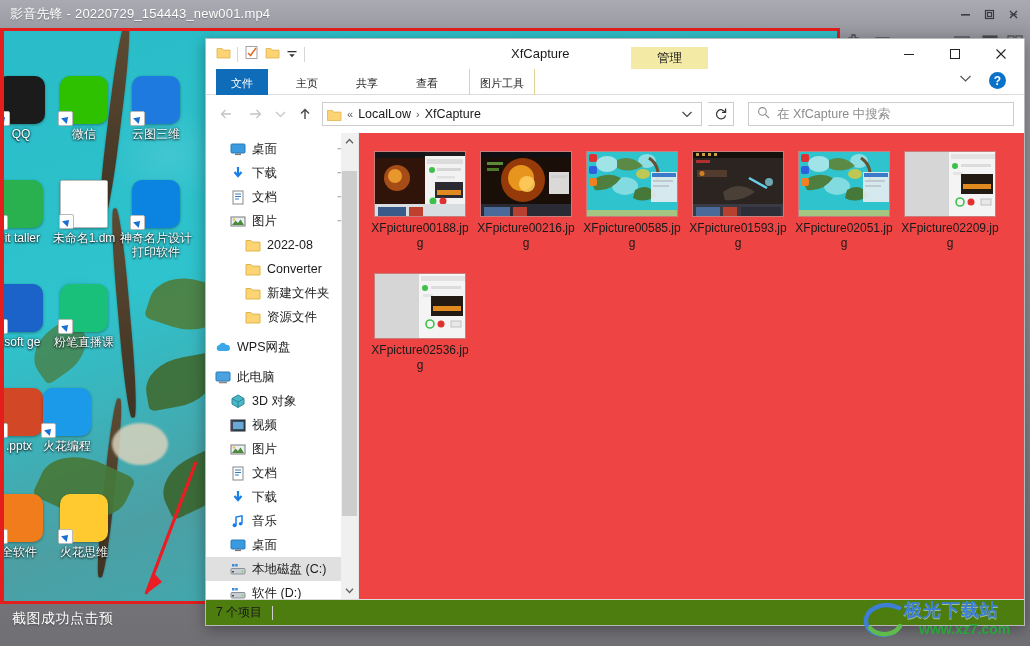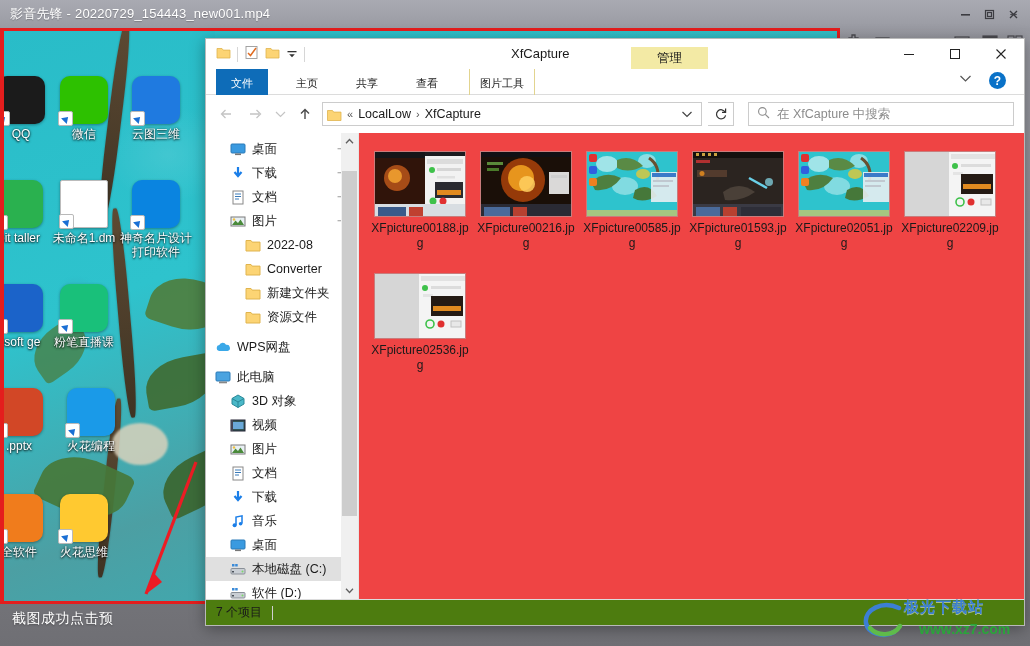--- a/index.html
+++ b/index.html
@@ -240,21 +240,21 @@
   
   .ex-status {
     height: 26px; flex: none; border-top: 1px solid #dcdcdc;
     display: flex; align-items: center; padding: 0 10px; gap: 10px;
     background: #4d7c0f; font-size: 12px; color: #1a1a1a;
   }
   .status-sep { width: 1px; height: 14px; background: #d0d0d0; }
 
   
   .watermark { position: absolute; right: 8px; bottom: 4px; width: 160px; height: 44px; }
-  .wm-top { font-size: 15px; font-weight: bold; color: #3c7fd4; letter-spacing: 1px;
+  .wm-top { font-size: 18px; font-weight: bold; color: #3c7fd4; letter-spacing: 1px;
             position: absolute; left: 42px; top: 0; text-shadow: 0 1px 0 rgba(255,255,255,.5);}
   .wm-bot { font-size: 14px; font-weight: bold; color: #2aa53a; position: absolute; left: 57px; top: 23px; }
   .wm-swirl { position: absolute; left: 0; top: 2px; }
 
   
   .tb-icon { position: absolute; color: #4b4b50; }
 </style>
 </head>
 <body>
 
@@ -354,21 +354,21 @@
               <span class="shortcut-arrow"></span>
             </div>
             <div class="cap">粉笔直播课</div>
           </div>
           <div class="desk-icon" style="left: -20px; top: 360px;">
             <div class="glyph" style="background: rgb(210, 71, 38);">
               <span class="shortcut-arrow"></span>
             </div>
             <div class="cap">.pptx</div>
           </div>
-          <div class="desk-icon" style="left: 52px; top: 360px;">
+          <div class="desk-icon" style="left: 28px; top: 360px;">
             <div class="glyph" style="background: rgb(26, 154, 232);">
               <span class="shortcut-arrow"></span>
             </div>
             <div class="cap">火花编程</div>
           </div>
           <div class="desk-icon" style="left: -20px; top: 466px;">
             <div class="glyph" style="background: rgb(240, 124, 28);">
               <span class="shortcut-arrow"></span>
             </div>
             <div class="cap">全软件</div>

